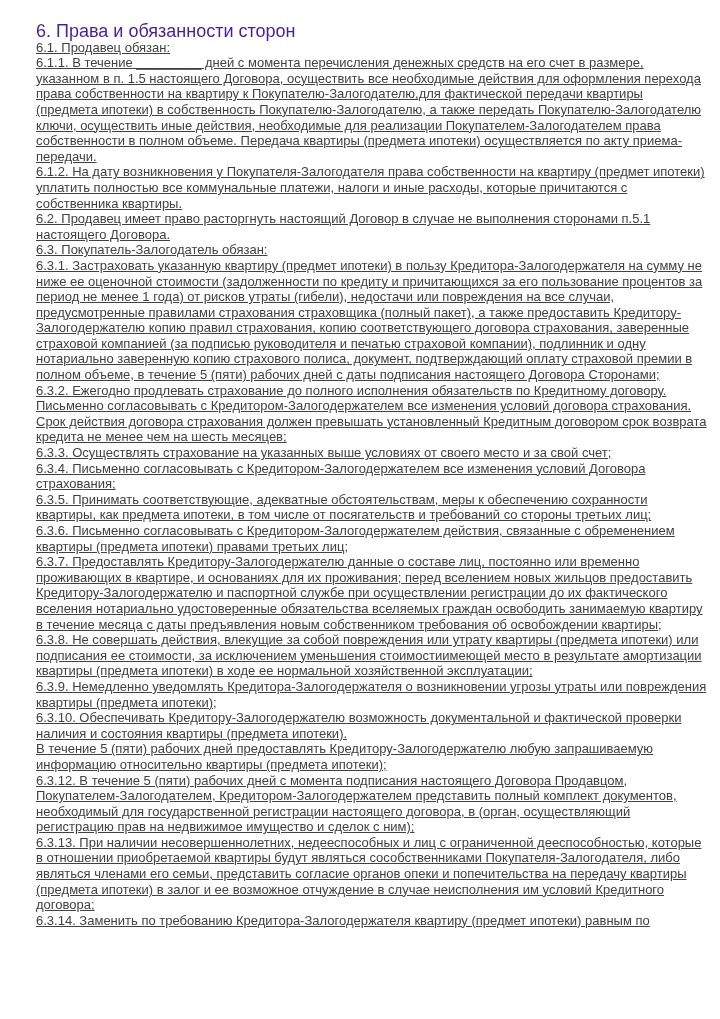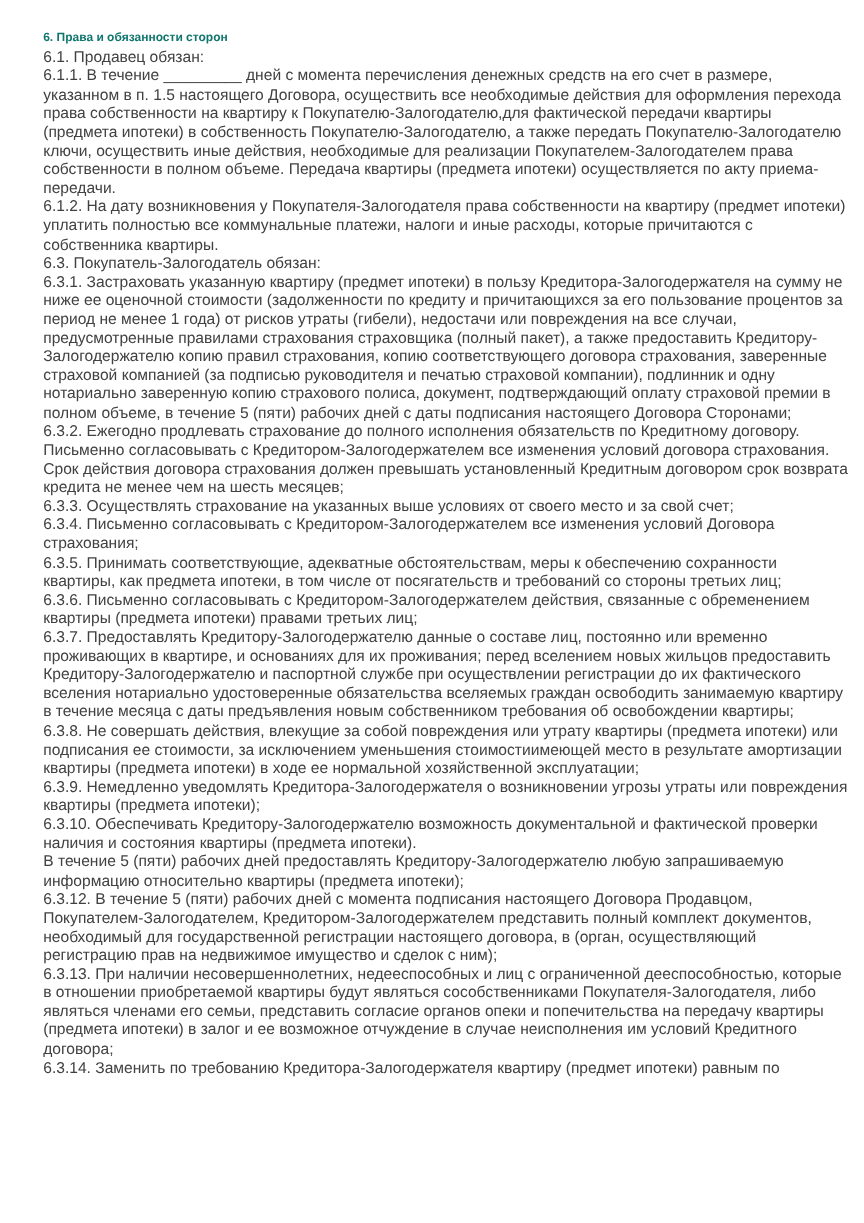--- a/index.html
+++ b/index.html
@@ -18,42 +18,44 @@
     left: 36px;
     top: 24px;
     width: 672px;
     font-family: "Liberation Sans", sans-serif;
     font-size: 13px;
     line-height: 15.6px;
     color: #414141;
     -webkit-font-smoothing: antialiased;
   }
   .doc .title {
-    font-size: 10px;
-    font-weight: bold;
+    font-size: 18px;
+    font-weight: normal;
     margin: 0;
     padding: 0;
     line-height: 15.6px;
-    color: #0f766e;
+    color: #4c1d95;
   }
   .doc .clause {
     margin: 0;
     padding: 0;
     word-wrap: break-word;
+    text-decoration: underline;
   }
 </style>
 </head>
 <body>
 
 <div class="doc">
   <h1 class="title">6. Права и обязанности сторон</h1>
   <div class="clauses">
       <p class="clause">6.1. Продавец обязан:</p>
       <p class="clause">6.1.1. В течение _________ дней с момента перечисления денежных средств на его счет в размере, указанном в п. 1.5 настоящего Договора, осуществить все необходимые действия для оформления перехода права собственности на квартиру к Покупателю-Залогодателю,для фактической передачи квартиры (предмета ипотеки) в собственность Покупателю-Залогодателю, а также передать Покупателю-Залогодателю ключи, осуществить иные действия, необходимые для реализации Покупателем-Залогодателем права собственности в полном объеме. Передача квартиры (предмета ипотеки) осуществляется по акту приема-передачи.</p>
       <p class="clause">6.1.2. На дату возникновения у Покупателя-Залогодателя права собственности на квартиру (предмет ипотеки) уплатить полностью все коммунальные платежи, налоги и иные расходы, которые причитаются с собственника квартиры.</p>
+      <p class="clause">6.2. Продавец имеет право расторгнуть настоящий Договор в случае не выполнения сторонами п.5.1 настоящего Договора.</p>
       <p class="clause">6.3. Покупатель-Залогодатель обязан:</p>
       <p class="clause">6.3.1. Застраховать указанную квартиру (предмет ипотеки) в пользу Кредитора-Залогодержателя на сумму не ниже ее оценочной стоимости (задолженности по кредиту и причитающихся за его пользование процентов за период не менее 1 года) от рисков утраты (гибели), недостачи или повреждения на все случаи, предусмотренные правилами страхования страховщика (полный пакет), а также предоставить Кредитору-Залогодержателю копию правил страхования, копию соответствующего договора страхования, заверенные страховой компанией (за подписью руководителя и печатью страховой компании), подлинник и одну нотариально заверенную копию страхового полиса, документ, подтверждающий оплату страховой премии в полном объеме, в течение 5 (пяти) рабочих дней с даты подписания настоящего Договора Сторонами;</p>
       <p class="clause">6.3.2. Ежегодно продлевать страхование до полного исполнения обязательств по Кредитному договору. Письменно согласовывать с Кредитором-Залогодержателем все изменения условий договора страхования. Срок действия договора страхования должен превышать установленный Кредитным договором срок возврата кредита не менее чем на шесть месяцев;</p>
       <p class="clause">6.3.3. Осуществлять страхование на указанных выше условиях от своего место и за свой счет;</p>
       <p class="clause">6.3.4. Письменно согласовывать с Кредитором-Залогодержателем все изменения условий Договора страхования;</p>
       <p class="clause">6.3.5. Принимать соответствующие, адекватные обстоятельствам, меры к обеспечению сохранности квартиры, как предмета ипотеки, в том числе от посягательств и требований со стороны третьих лиц;</p>
       <p class="clause">6.3.6. Письменно согласовывать с Кредитором-Залогодержателем действия, связанные с обременением квартиры (предмета ипотеки) правами третьих лиц;</p>
       <p class="clause">6.3.7. Предоставлять Кредитору-Залогодержателю данные о составе лиц, постоянно или временно проживающих в квартире, и основаниях для их проживания; перед вселением новых жильцов предоставить Кредитору-Залогодержателю и паспортной службе при осуществлении регистрации до их фактического вселения нотариально удостоверенные обязательства вселяемых граждан освободить занимаемую квартиру в течение месяца с даты предъявления новым собственником требования об освобождении квартиры;</p>
       <p class="clause">6.3.8. Не совершать действия, влекущие за собой повреждения или утрату квартиры (предмета ипотеки) или подписания ее стоимости, за исключением уменьшения стоимостиимеющей место в результате амортизации квартиры (предмета ипотеки) в ходе ее нормальной хозяйственной эксплуатации;</p>
       <p class="clause">6.3.9. Немедленно уведомлять Кредитора-Залогодержателя о возникновении угрозы утраты или повреждения квартиры (предмета ипотеки);</p>

